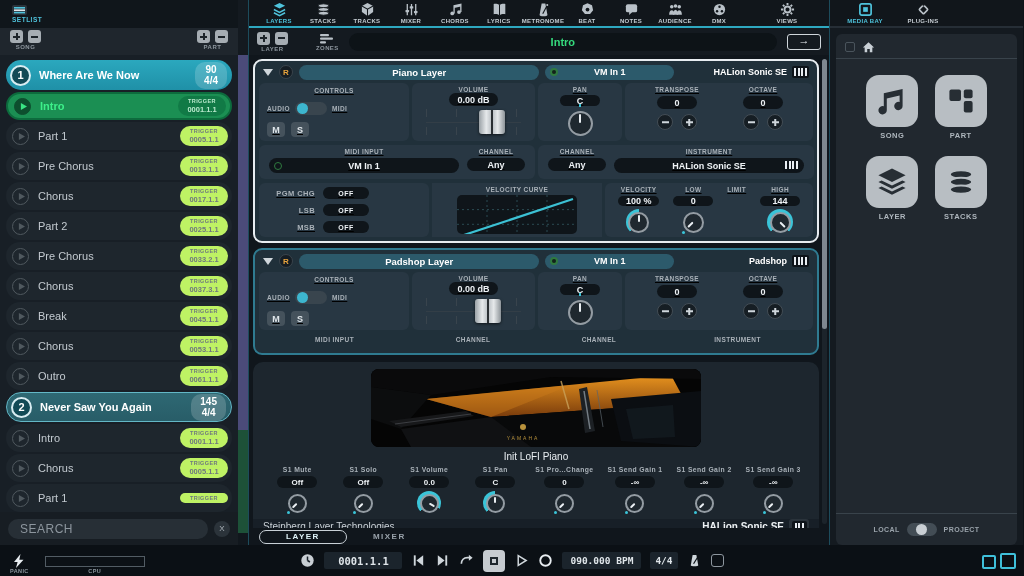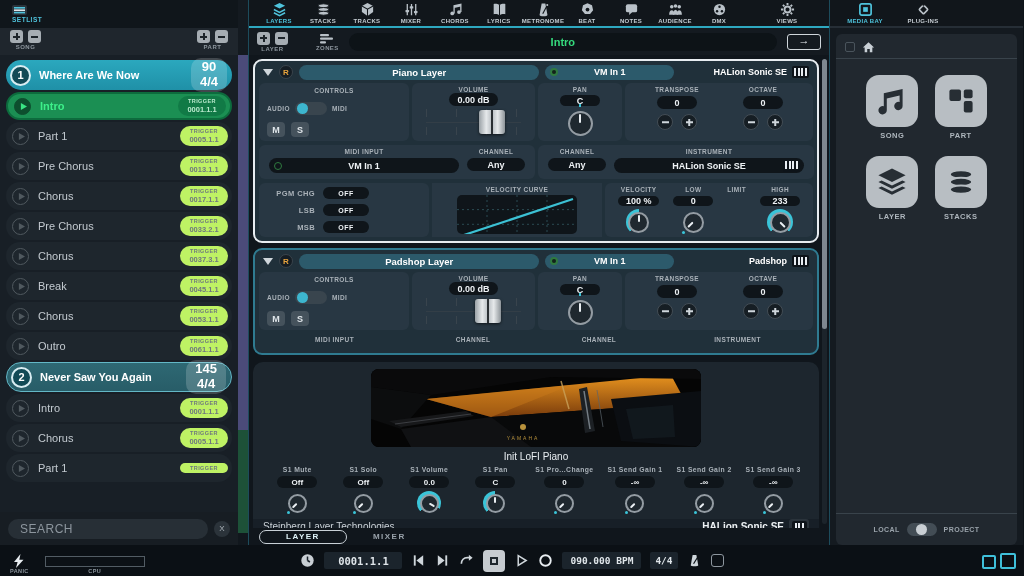--- a/index.html
+++ b/index.html
@@ -19,21 +19,21 @@
   .sqbtn::after{content:'';position:absolute;top:50%;left:3px;right:3px;height:2px;background:#1c2329;transform:translateY(-50%);}
   .sp-group .gl{font-size:6px;font-weight:bold;letter-spacing:.5px;color:#8d969e;margin-top:1px;}
   .setlist-list{flex:1;padding:5px 6px 0;overflow:hidden;display:flex;flex-direction:column;}
   .row{flex:none;display:flex;align-items:center;margin-bottom:2px;}
   .song-row{height:30px;border-radius:15px;background:linear-gradient(180deg,#2ba8be,#1f90a7);padding:0 5px 0 4px;}
   .song-row.sel2{background:linear-gradient(180deg,#2e6873,#285d68);border:1px solid #63b7c6;}
   .song-num{width:21px;height:21px;border-radius:50%;background:#124a56;border:2px solid #d9edf2;color:#fff;
     font-size:11px;font-weight:bold;display:flex;align-items:center;justify-content:center;flex:none;}
   .song-title{flex:1;color:#fff;font-weight:bold;font-size:11px;padding-left:8px;white-space:nowrap;overflow:hidden;}
   .song-meta{background:rgba(255,255,255,.18);border-radius:10px;padding:2px 9px;text-align:center;line-height:1.15;}
-  .song-meta div{font-size:13px;font-weight:bold;color:#fff;}
+  .song-meta div{font-size:10px;font-weight:bold;color:#fff;}
   .part-row{height:28px;border-radius:14px;background:#1e262d;padding:0 4px 0 6px;}
   .part-row.active{background:#1b8f53;border:2px solid #0d6b3d;}
   .play-ic{width:17px;height:17px;border-radius:50%;border:1.5px solid #50595f;display:flex;align-items:center;justify-content:center;flex:none;}
   .play-ic svg{width:7px;height:7px;fill:#50595f;margin-left:1px;}
   .part-row.active .play-ic{border-color:#0d4f2e;background:#0d4f2e;}
   .part-row.active .play-ic svg{fill:#3ae584;}
   .part-title{flex:1;color:#c3cad0;font-size:11px;padding-left:9px;white-space:nowrap;overflow:hidden;}
   .part-row.active .part-title{color:#3df08a;font-weight:bold;}
   .trig{background:#bef264;border-radius:10px;padding:2px 8px;text-align:center;line-height:1.2;min-width:48px;}
   .trig .t1{font-size:5.5px;font-weight:bold;letter-spacing:.4px;color:#6e777f;}
@@ -78,21 +78,21 @@
     font-size:8px;font-weight:bold;display:flex;align-items:center;justify-content:center;flex:none;cursor:pointer;}
   .name-pill{width:280px;height:15px;border-radius:8px;background:#2c5a6b;color:#fff;font-weight:bold;font-size:9.5px;
     display:flex;align-items:center;justify-content:center;}
   .in-pill{width:150px;height:15px;border-radius:8px;background:#2c5a6b;color:#fff;font-weight:bold;font-size:9px;
     display:flex;align-items:center;justify-content:center;position:relative;margin-left:auto;}
   .in-pill .gdot{position:absolute;left:5px;width:8px;height:8px;border-radius:50%;border:2px solid #2f7a3f;background:#13221a;}
   .inst-name{display:flex;align-items:center;gap:5px;color:#fff;font-weight:bold;font-size:9px;width:150px;justify-content:flex-end;}
   .kbd-ic{width:17px;height:12px;background:#0d1319;border-radius:2px;display:flex;align-items:flex-start;justify-content:center;gap:1.5px;padding-top:1.5px;flex:none;}
   .kbd-ic i{width:2px;height:8px;background:#e8edf2;display:block;}
   .lp-controls{display:flex;gap:3px;padding:0 4px 4px;height:62px;}
-  .sec{background:#283743;border-radius:6px;}
+  .sec{background:#283743;border-radius:6px;text-decoration:underline;}
   .sec-controls{width:150px;padding:4px 8px;display:flex;flex-direction:column;justify-content:space-between;}
   .slabel{font-size:6.5px;font-weight:bold;letter-spacing:.4px;color:#a9b1b8;}
   .am-row{display:flex;align-items:center;gap:5px;}
   .toggle{width:32px;height:13px;border-radius:7px;background:#39454e;position:relative;flex:none;cursor:pointer;}
   .toggle .tknob{position:absolute;top:1px;width:11px;height:11px;border-radius:50%;background:#3db6cf;left:2px;}
   .ms-row{display:flex;gap:6px;}
   .msbtn{width:18px;height:15px;border-radius:4px;background:#45525c;border:none;color:#dfe5e9;font-weight:bold;font-size:9px;
     display:flex;align-items:center;justify-content:center;cursor:pointer;padding:0;}
   .sec-volume{flex:1;padding:3px 8px;display:flex;flex-direction:column;align-items:center;}
   .valbox{background:#0f151a;border-radius:8px;color:#eef2f5;font-weight:bold;font-size:9px;
@@ -284,20 +284,32 @@
               <div class="t1">TRIGGER</div>
               <div class="t2">0017.1.1</div>
             </div>
       </div>
       <div class="row part-row">
         <div class="play-ic">
               <svg viewBox="0 0 8 8">
                 <path d="M1 0l7 4-7 4z"></path>
               </svg>
             </div>
+        <div class="part-title">Part 2</div>
+        <div class="trig">
+              <div class="t1">TRIGGER</div>
+              <div class="t2">0025.1.1</div>
+            </div>
+      </div>
+      <div class="row part-row">
+        <div class="play-ic">
+              <svg viewBox="0 0 8 8">
+                <path d="M1 0l7 4-7 4z"></path>
+              </svg>
+            </div>
         <div class="part-title">Pre Chorus</div>
         <div class="trig">
               <div class="t1">TRIGGER</div>
               <div class="t2">0033.2.1</div>
             </div>
       </div>
       <div class="row part-row">
         <div class="play-ic">
               <svg viewBox="0 0 8 8">
                 <path d="M1 0l7 4-7 4z"></path>
@@ -684,21 +696,21 @@
                     <div class="face">
                       <div class="ptr" style="--rot:-135deg"></div>
                     </div>
                   </div>
             </div>
             <div class="vel-col">
               <span class="slabel">LIMIT</span>
             </div>
             <div class="vel-col">
               <span class="slabel">HIGH</span>
-              <div class="valbox">233</div>
+              <div class="valbox">144</div>
               <div class="knob k26" style="--arc:270deg">
                     <div class="face">
                       <div class="ptr" style="--rot:135deg"></div>
                     </div>
                   </div>
             </div>
           </div>
         </div>
       </div>
 

